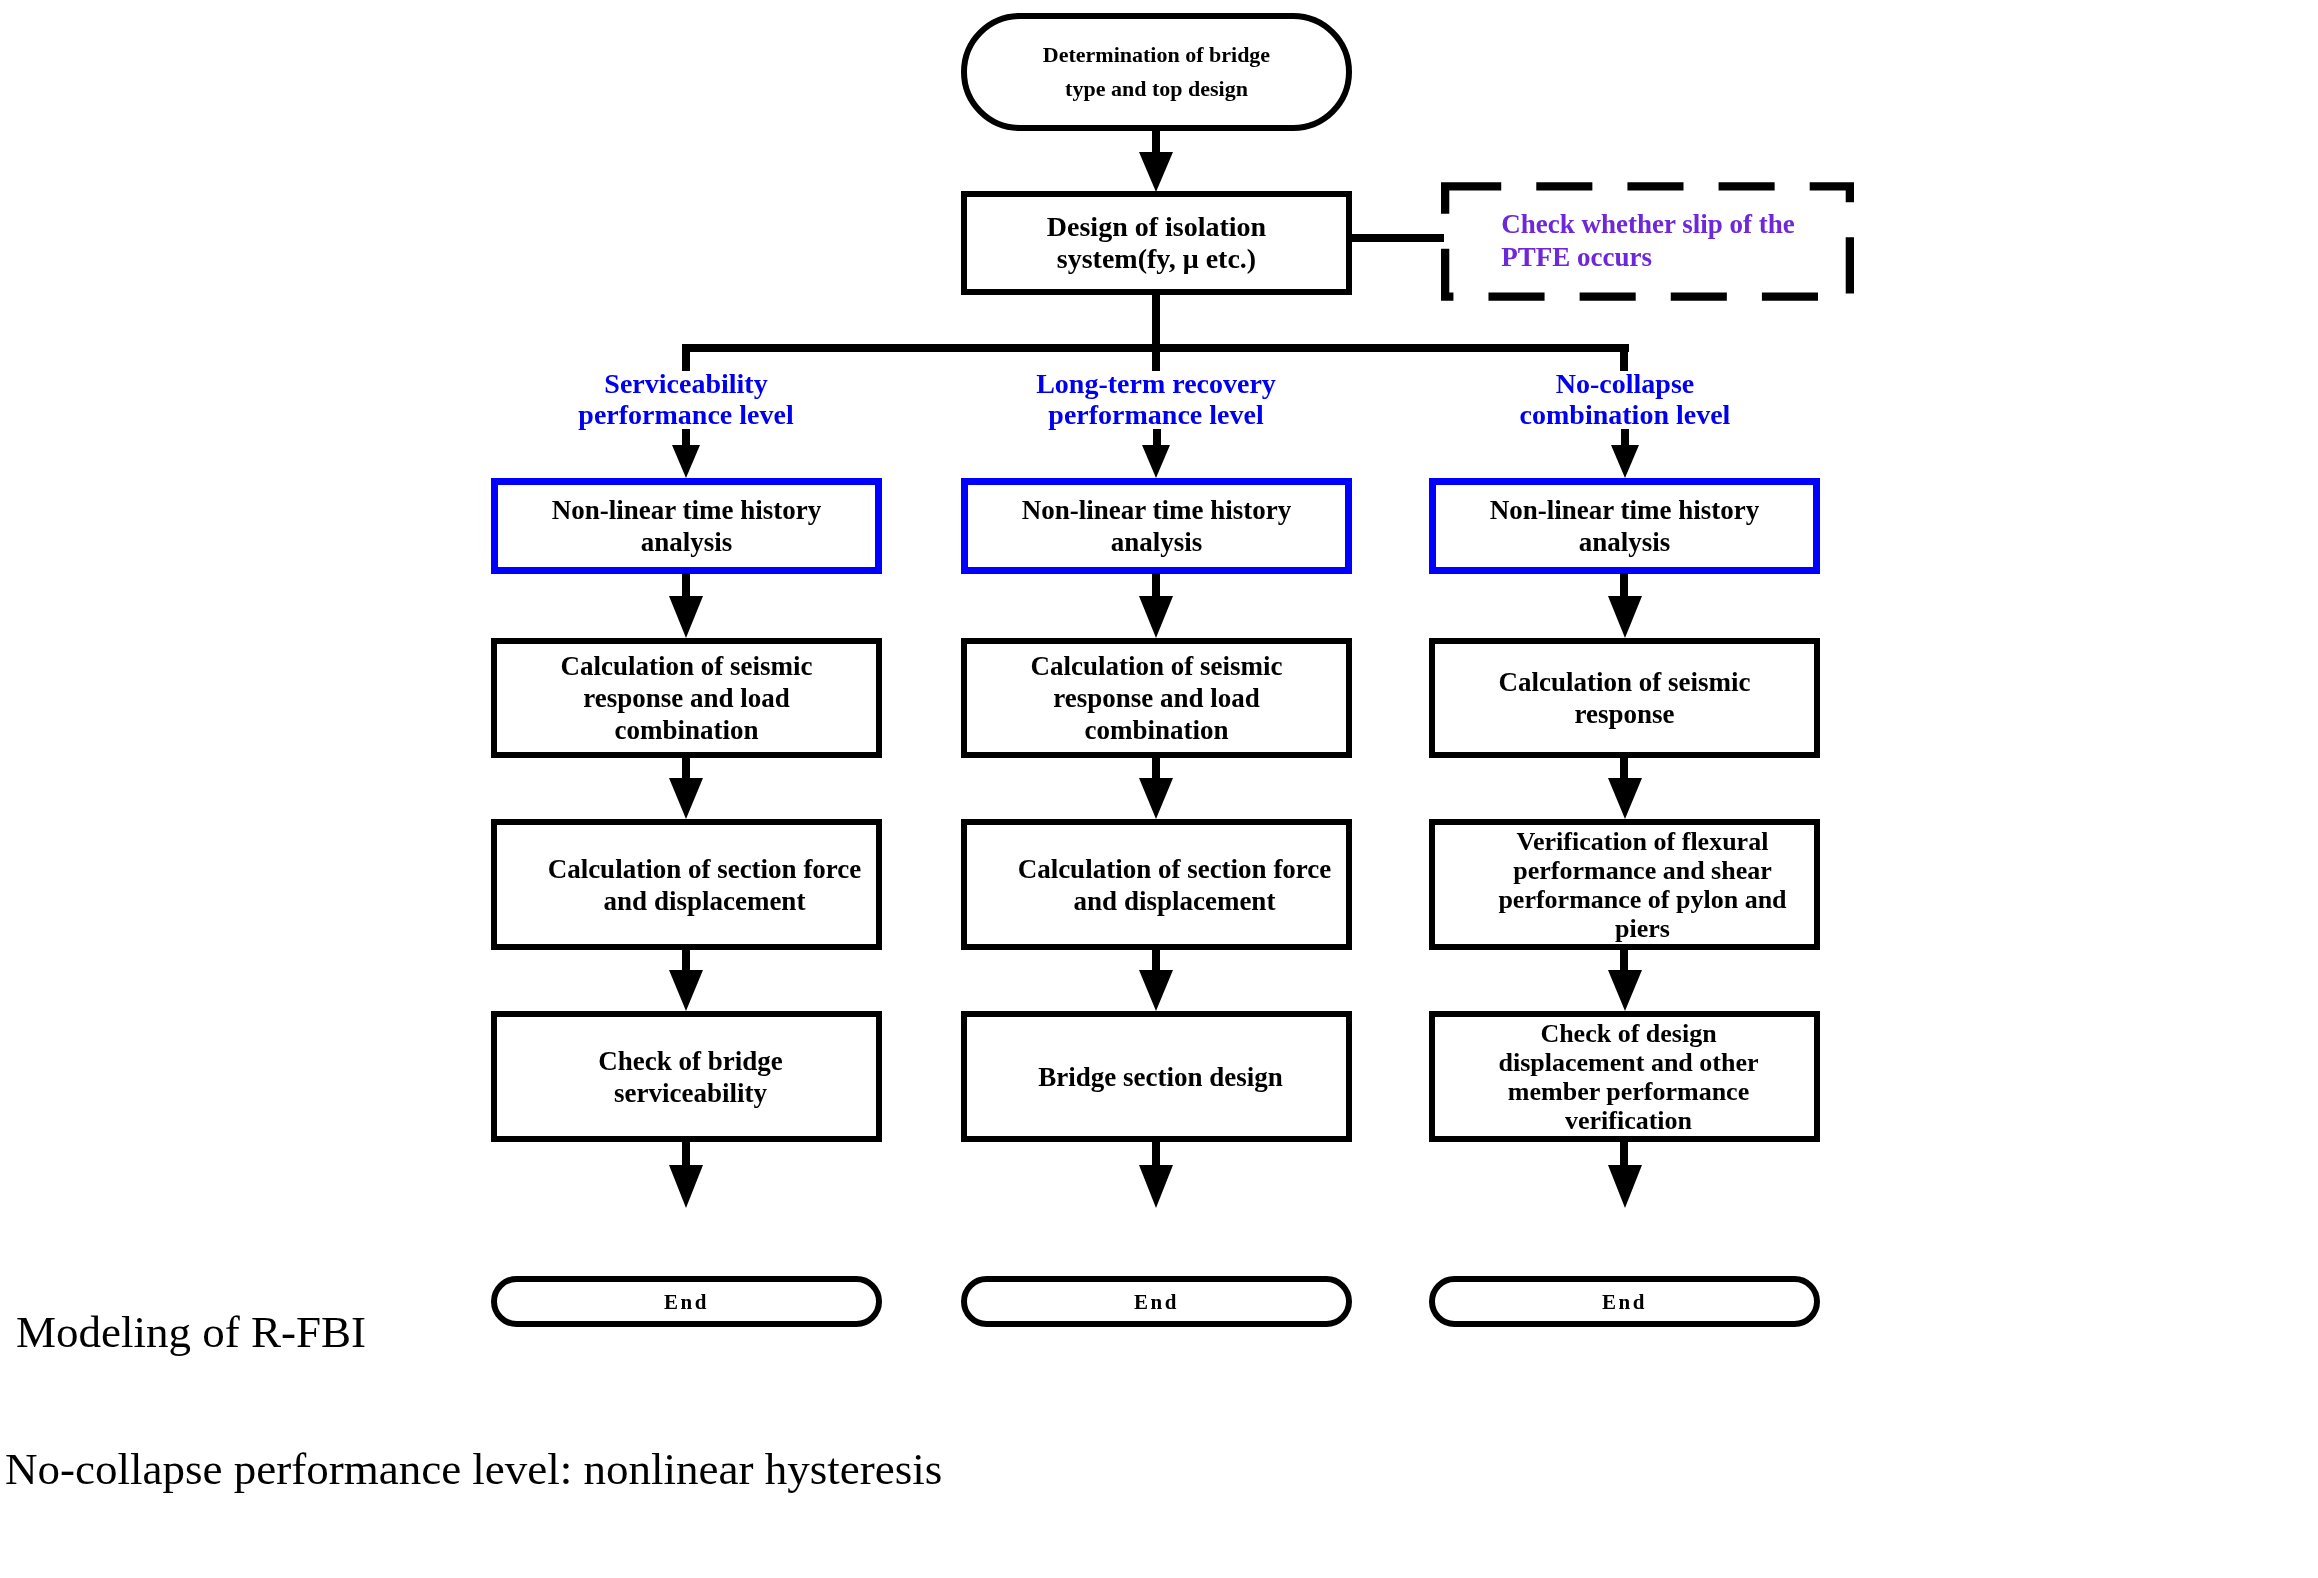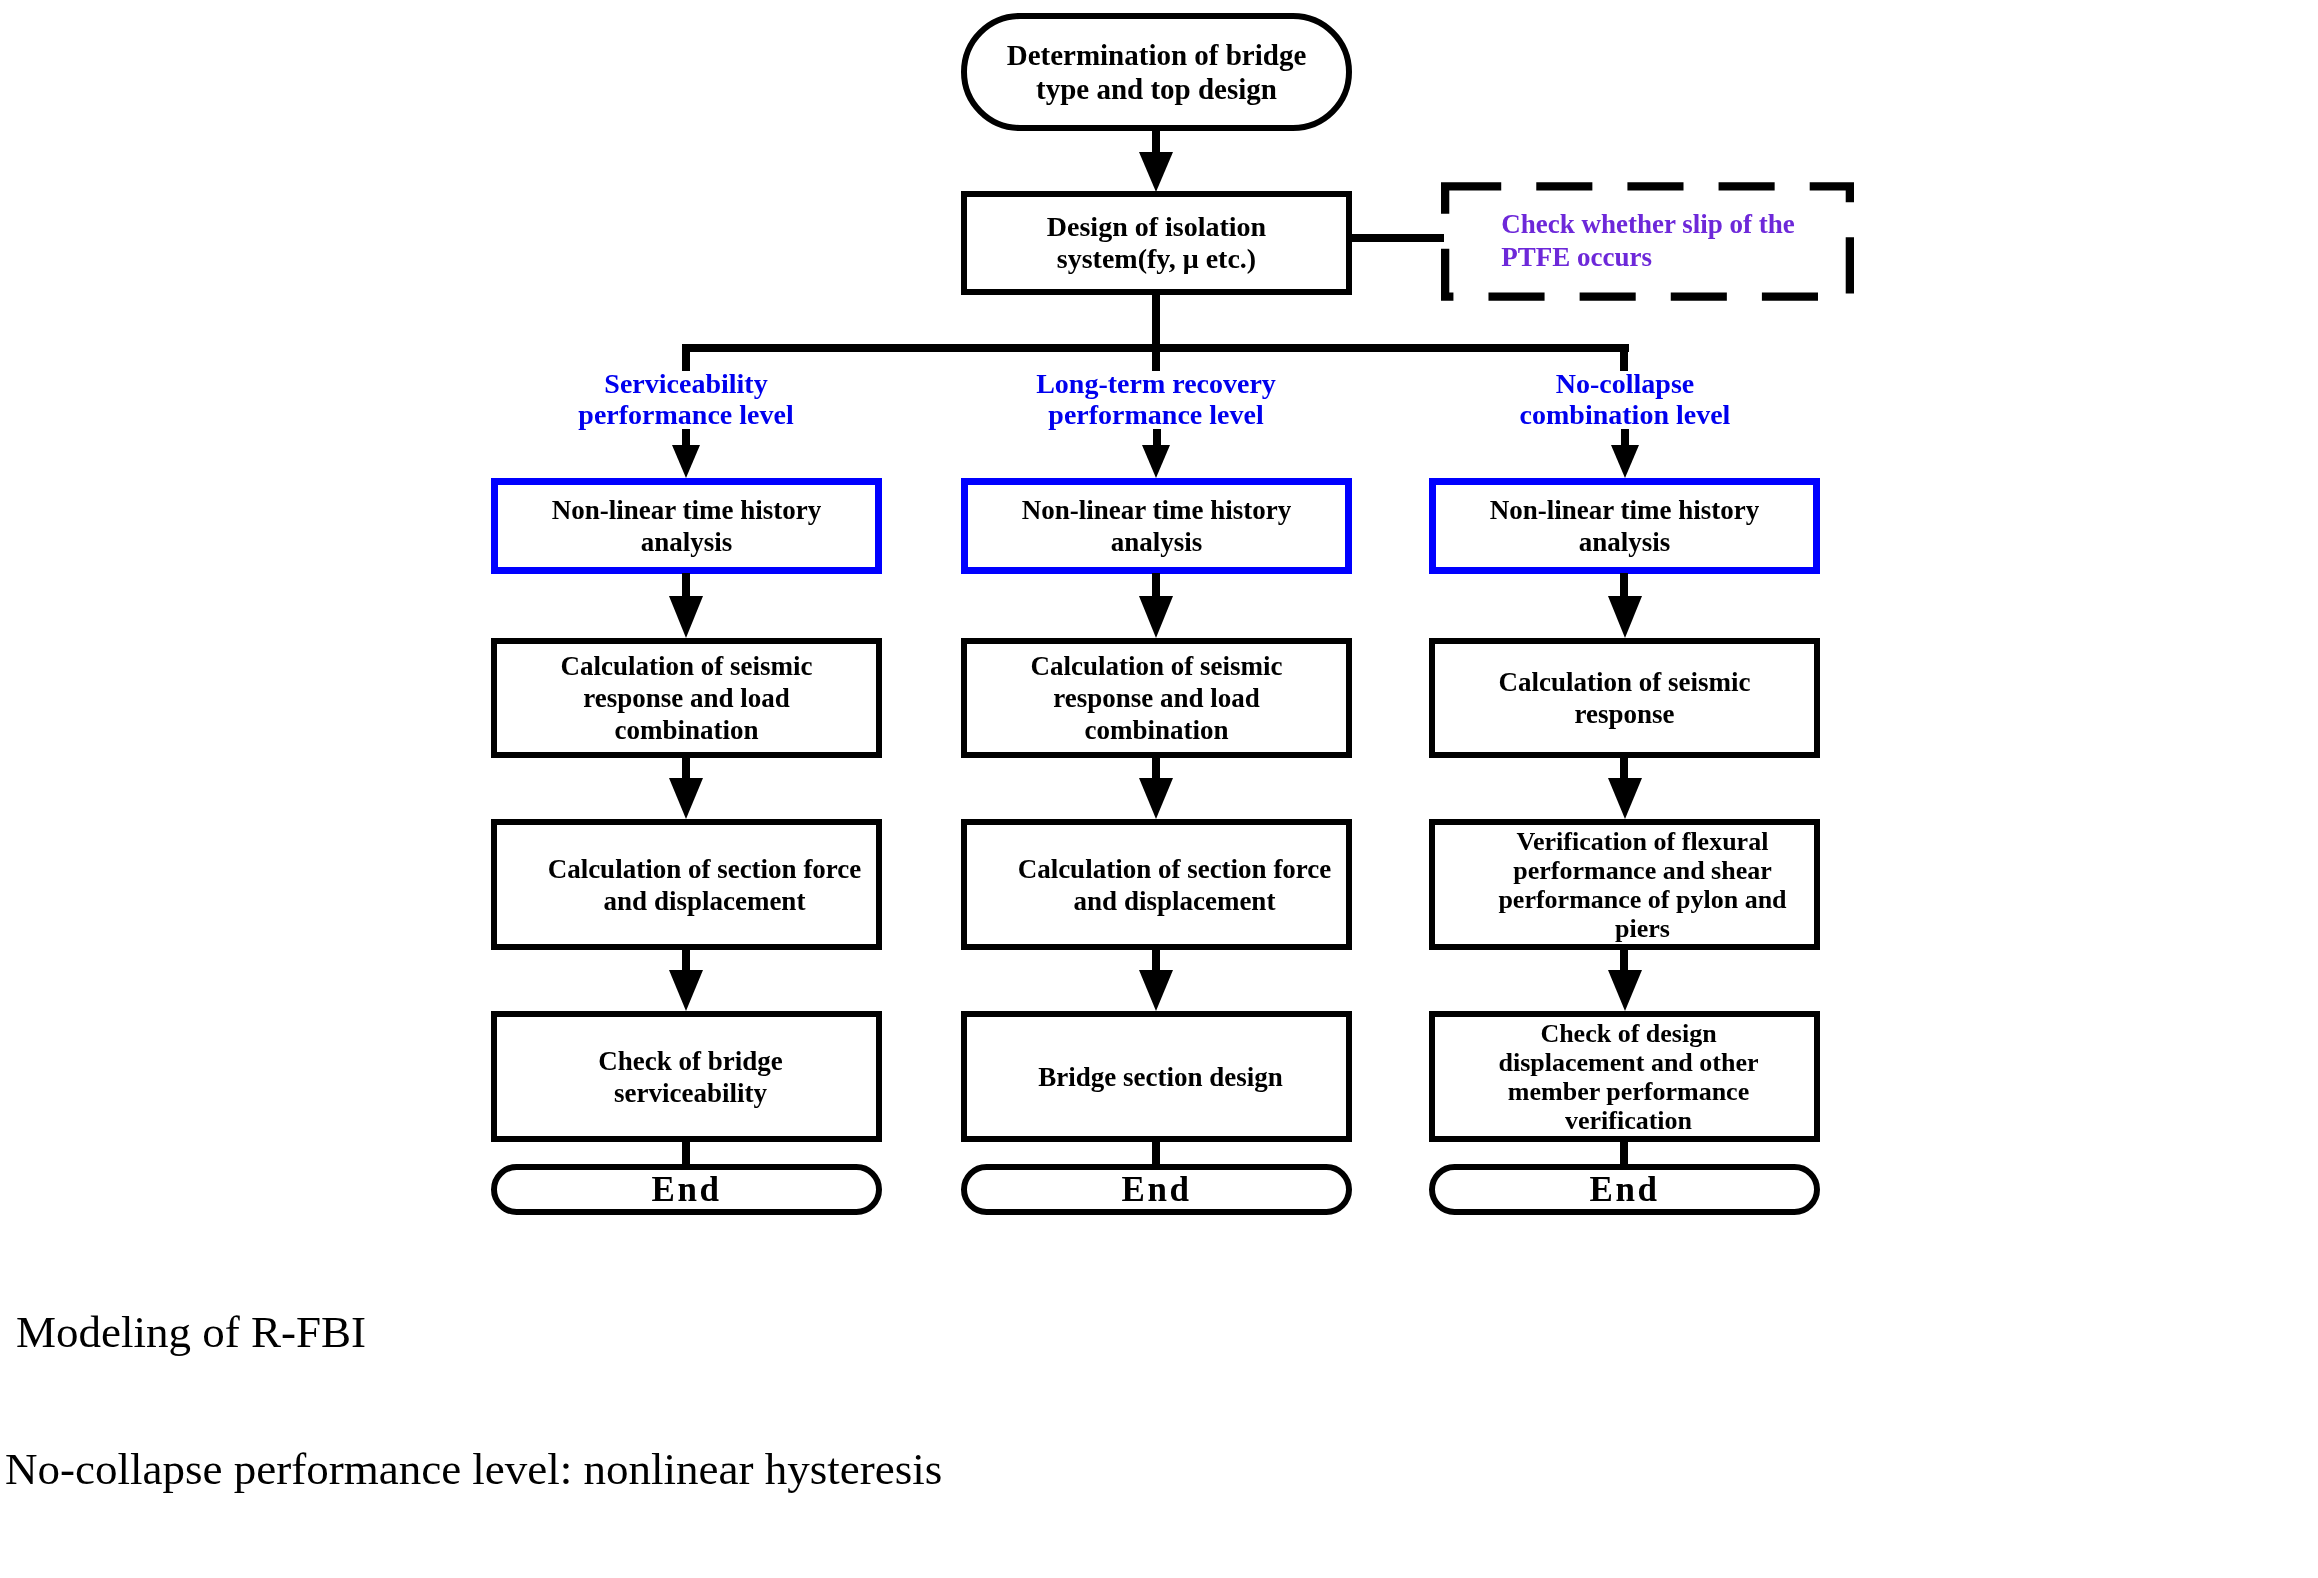--- a/index.html
+++ b/index.html
@@ -9,28 +9,28 @@
   }
   
   .node{
     position:absolute;width:391px;box-sizing:border-box;background:#fff;
     border:6.4px solid #000;display:flex;align-items:center;justify-content:center;
     text-align:center;font-weight:bold;font-size:27px;line-height:32px;color:#000;
     white-space:pre-line;
   }
   .c1{left:491px}.c2{left:961px}.c3{left:1429px}
   .stadium{border-radius:61px;}
-  .start{top:12.7px;height:118px;font-size:29px;line-height:34px;}
+  .start{top:12.7px;height:118px;font-size:22px;line-height:34px;}
   .iso{top:191px;height:104px;font-size:28px;}
   .blue-node{top:478px;height:96px;border:7.6px solid #0000ff;}
   .rowA{top:638px;height:120px;}
   .rowB{top:819px;height:131px;padding-left:36px;}
   .rowC{top:1011px;height:131px;padding-left:8px;}
   .small{font-size:26px;line-height:29px;}
-  .end{top:1164px;height:51px;border-radius:27px;font-size:35px;letter-spacing:2.5px;}
+  .end{top:1276px;height:51px;border-radius:27px;font-size:21px;letter-spacing:2.5px;}
   
   .col-label{
     position:absolute;top:368px;width:382px;text-align:center;color:#0000ee;
     font-weight:bold;font-size:28px;line-height:31px;white-space:pre-line;
   }
   
   .shaft{position:absolute;width:8.3px;background:#000;}
   .hline{position:absolute;height:8.3px;background:#000;}
   .head{position:absolute;width:0;height:0;
         border-left:17px solid transparent;border-right:17px solid transparent;}

